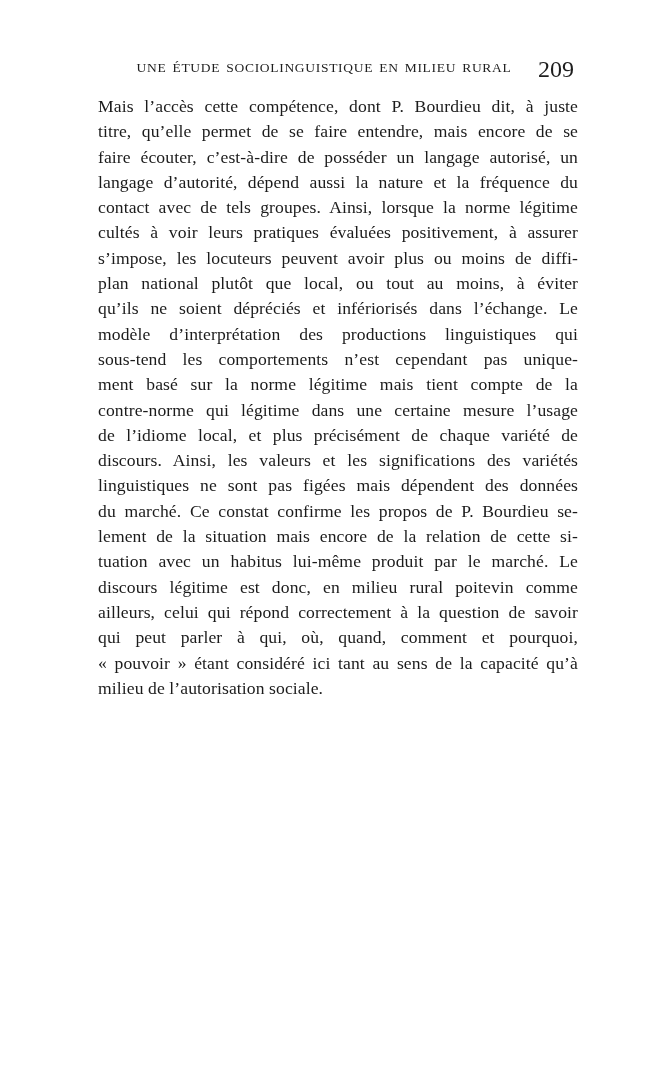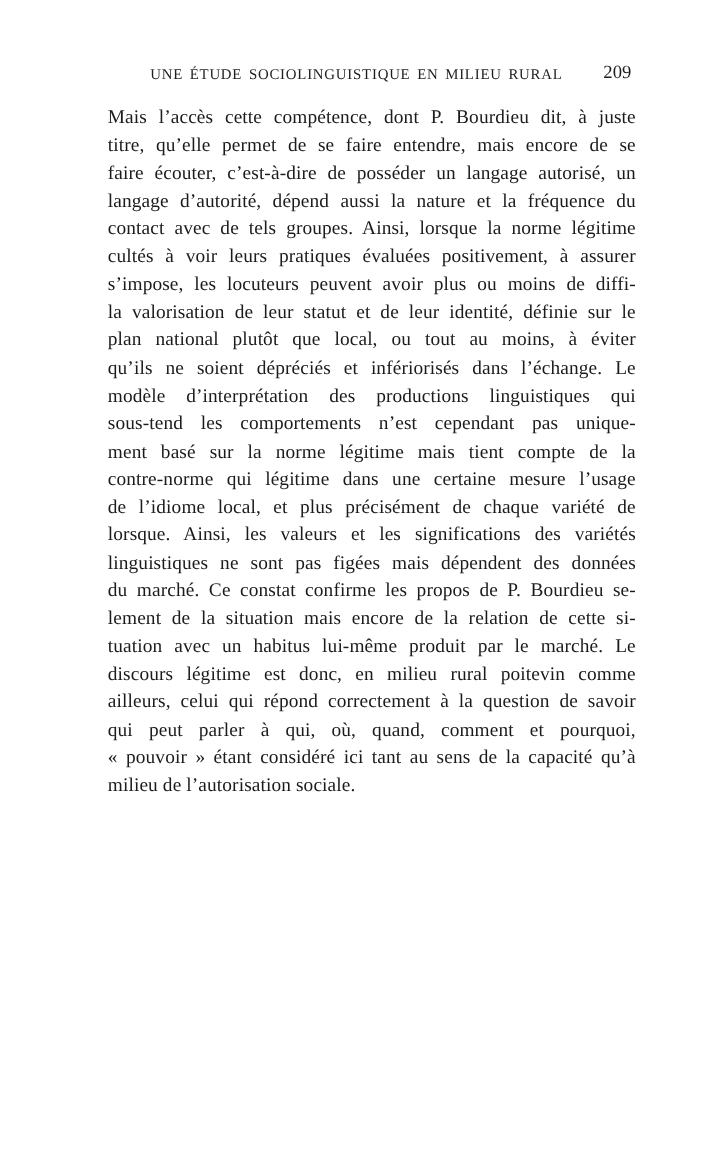--- a/index.html
+++ b/index.html
@@ -29,21 +29,21 @@
     font-size: 13.5px;
     letter-spacing: 0.7px;
     word-spacing: 2px;
     white-space: nowrap;
     color: #1e1e1e;
   }
   .folio {
     position: absolute;
     right: 4px;
     top: -4px;
-    font-size: 17px;
+    font-size: 24px;
     color: #1e1e1e;
   }
   .body-text {
     position: absolute;
     top: 94px;
     left: 70px;
     width: 508px;
     font-size: 17.6px;
     line-height: 25.3px;
     letter-spacing: 0.1px;
@@ -78,29 +78,28 @@
   </div>
 
   <div class="body-text">
     <div class="text-line">Mais l’accès cette compétence, dont P. Bourdieu dit, à juste</div>
     <div class="text-line">titre, qu’elle permet de se faire entendre, mais encore de se</div>
     <div class="text-line">faire écouter, c’est-à-dire de posséder un langage autorisé, un</div>
     <div class="text-line">langage d’autorité, dépend aussi la nature et la fréquence du</div>
     <div class="text-line">contact avec de tels groupes. Ainsi, lorsque la norme légitime</div>
     <div class="text-line">cultés à voir leurs pratiques évaluées positivement, à assurer</div>
     <div class="text-line">s’impose, les locuteurs peuvent avoir plus ou moins de diffi-</div>
-    <div class="text-line">la valorisation de leur statut et de leur identité, définie sur le</div>
     <div class="text-line">plan national plutôt que local, ou tout au moins, à éviter</div>
     <div class="text-line">qu’ils ne soient dépréciés et infériorisés dans l’échange. Le</div>
     <div class="text-line">modèle d’interprétation des productions linguistiques qui</div>
     <div class="text-line">sous-tend les comportements n’est cependant pas unique-</div>
     <div class="text-line">ment basé sur la norme légitime mais tient compte de la</div>
     <div class="text-line">contre-norme qui légitime dans une certaine mesure l’usage</div>
     <div class="text-line">de l’idiome local, et plus précisément de chaque variété de</div>
-    <div class="text-line">lorsque. Ainsi, les valeurs et les significations des variétés</div>
+    <div class="text-line">discours. Ainsi, les valeurs et les significations des variétés</div>
     <div class="text-line">linguistiques ne sont pas figées mais dépendent des données</div>
     <div class="text-line">du marché. Ce constat confirme les propos de P. Bourdieu se-</div>
     <div class="text-line">lement de la situation mais encore de la relation de cette si-</div>
     <div class="text-line">tuation avec un habitus lui-même produit par le marché. Le</div>
     <div class="text-line">discours légitime est donc, en milieu rural poitevin comme</div>
     <div class="text-line">ailleurs, celui qui répond correctement à la question de savoir</div>
     <div class="text-line">qui peut parler à qui, où, quand, comment et pourquoi,</div>
     <div class="text-line">« pouvoir » étant considéré ici tant au sens de la capacité qu’à</div>
     <div class="text-line last">milieu de l’autorisation sociale.</div>
   </div>

